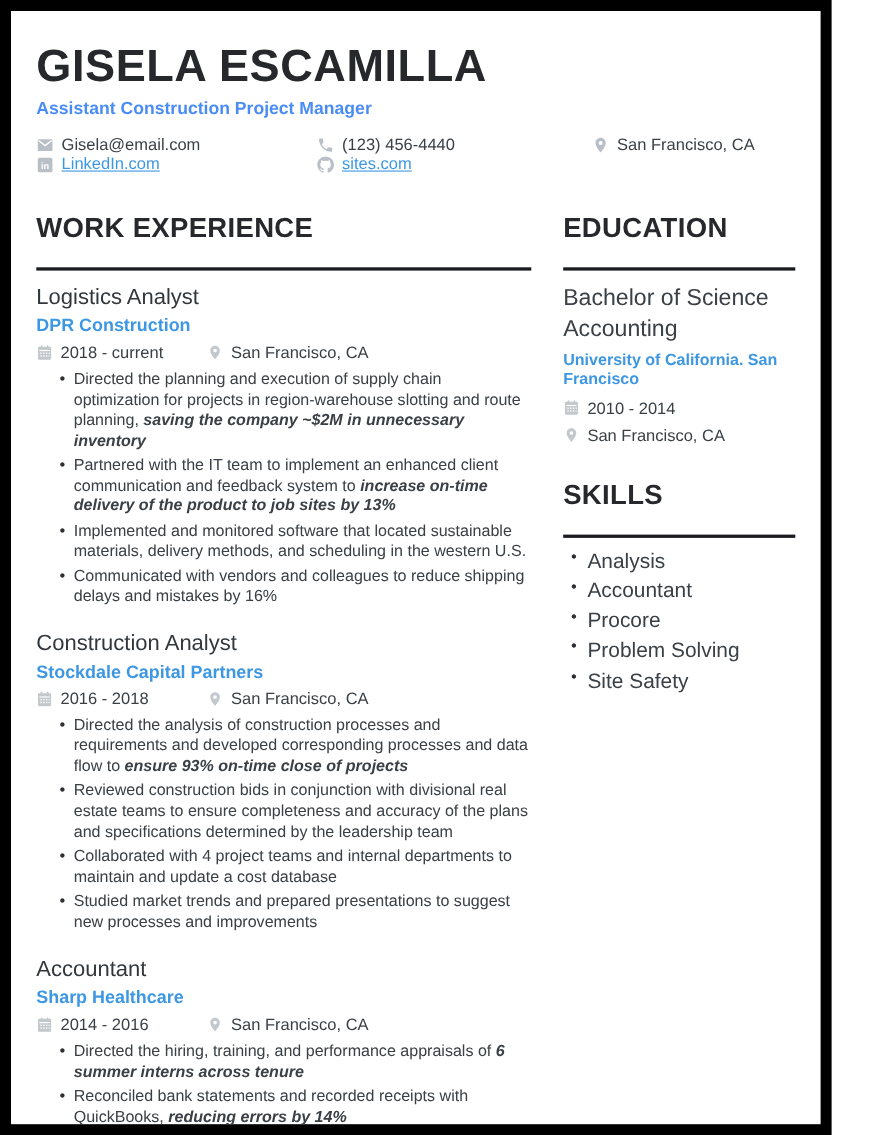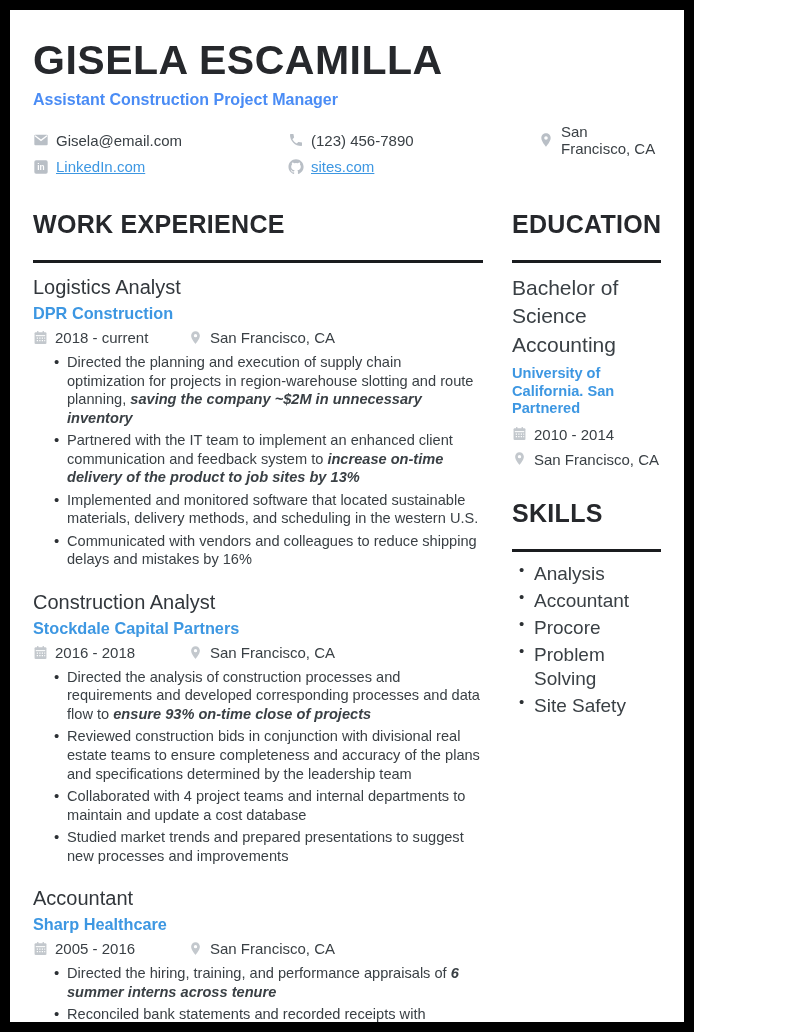--- a/index.html
+++ b/index.html
@@ -11,21 +11,21 @@
     --border-black:#000000;
   }
   *{margin:0;padding:0;box-sizing:border-box;}
   html,body{background:#fff;}
   body{
     font-family:"Liberation Sans","DejaVu Sans",sans-serif;
     color:var(--body-text);
     width:800px;
   }
   .page{
-    width:694px;height:1032px;
+    width:756px;height:1032px;
     border:10px solid var(--border-black);
     background:#fff;
     padding:30px 23px 0 23px;
     overflow:hidden;
   }
   
   .name{
     font-size:41px;font-weight:700;letter-spacing:.5px;
     color:var(--text-dark);line-height:1.0;
   }
@@ -144,21 +144,21 @@
             </svg>
           </span>
         <span>Gisela@email.com</span>
       </div>
       <div class="contact">
         <span class="cicon">
             <svg viewBox="0 0 24 24">
               <use href="#i-phone"></use>
             </svg>
           </span>
-        <span>(123) 456-7890</span>
+        <span>(123) 456-4440</span>
       </div>
       <div class="contact">
         <span class="cicon">
             <svg viewBox="0 0 24 24">
               <use href="#i-pin"></use>
             </svg>
           </span>
         <span>San Francisco, CA</span>
       </div>
       <div class="contact">
@@ -246,21 +246,21 @@
   <article class="job">
     <h4 class="job-title">Accountant</h4>
     <div class="company">Sharp Healthcare</div>
     <div class="meta">
       <span class="meta-item meta-dates">
         <span class="micon">
                   <svg viewBox="0 0 24 24">
                     <use href="#i-calendar"></use>
                   </svg>
                 </span>
-        <span class="meta-text dates-text">2005 - 2016</span>
+        <span class="meta-text dates-text">2014 - 2016</span>
       </span>
       <span class="meta-item meta-loc">
         <span class="micon">
                   <svg viewBox="0 0 24 24">
                     <use href="#i-pin"></use>
                   </svg>
                 </span>
         <span class="meta-text loc-text">San Francisco, CA</span>
       </span>
     </div>
@@ -271,21 +271,21 @@
             </ul>
   </article>
 </div>
     </section>
 
     <aside class="col-right">
       <section>
         <h3 class="sec-heading">EDUCATION</h3>
         <p class="edu-degree">Bachelor of Science</p>
         <p class="edu-field">Accounting</p>
-        <p class="edu-school">University of California. San Partnered</p>
+        <p class="edu-school">University of California. San Francisco</p>
         <div class="edu-meta">
           <span class="micon">
               <svg viewBox="0 0 24 24">
                 <use href="#i-calendar"></use>
               </svg>
             </span>
           <span>2010 - 2014</span>
         </div>
         <div class="edu-meta">
           <span class="micon">

